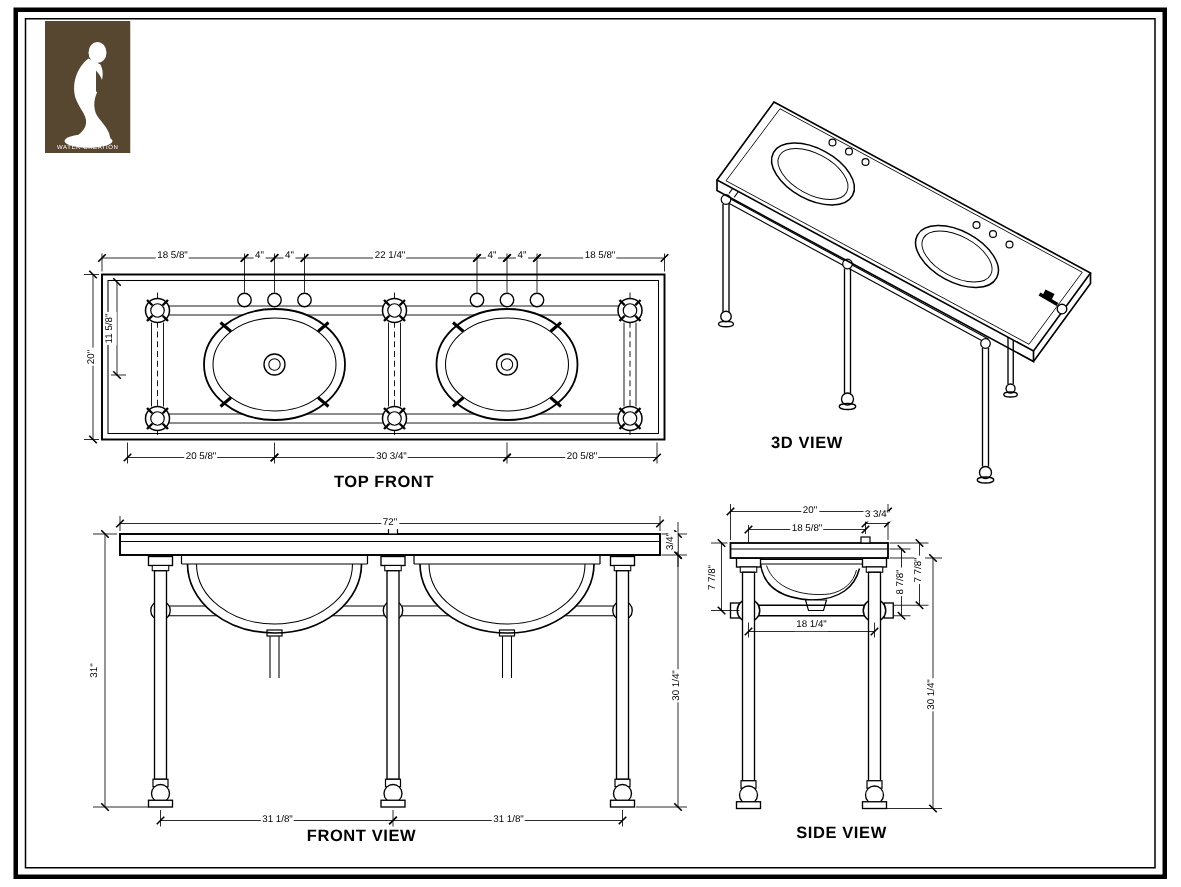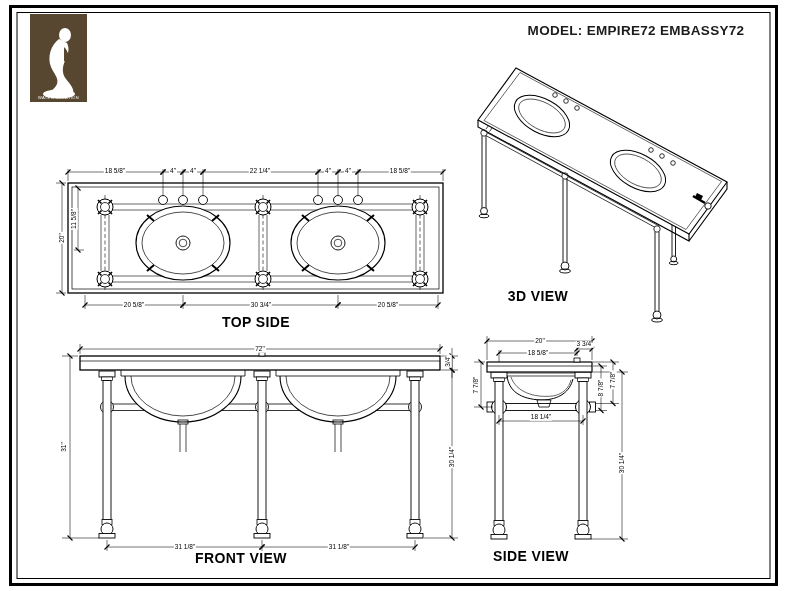--- a/index.html
+++ b/index.html
@@ -3,21 +3,21 @@
 <meta charset="utf-8">
 <style>
   html,body{margin:0;padding:0;background:#fff;}
   .page{position:relative;width:787px;height:591px;background:#fff;
         font-family:"Liberation Sans",sans-serif;overflow:hidden;}
   .art{position:absolute;left:0;top:0;}
   .lbl{position:absolute;font:6.5px "Liberation Sans",sans-serif;color:#000;
        background:#fff;white-space:nowrap;line-height:1;padding:0 1px;
        transform:translate(-50%,-50%);}
   .rot{transform:translate(-50%,-50%) rotate(-90deg);}
-  .vlabel{font-weight:bold;font-size:14px;letter-spacing:.4px;background:transparent;}
+  .vlabel{font-weight:bold;font-size:11px;letter-spacing:.4px;background:transparent;}
   .title{font-weight:bold;font-size:13.5px;letter-spacing:.3px;color:#1c1c1c;background:transparent;}
   .logo{position:absolute;left:30px;top:14px;width:57px;height:88px;}
   .brand{position:absolute;left:50%;bottom:2px;transform:translateX(-50%);
          font-size:4px;color:#fff;letter-spacing:.4px;white-space:nowrap;}
 </style>
 </head>
 <body>
 
 <div class="page">
 
@@ -252,49 +252,48 @@
   <svg width="57" height="88" viewBox="0 0 57 88">
     <rect width="57" height="88" fill="#574731"></rect>
     <ellipse cx="35" cy="21" rx="6" ry="7" fill="#fff"></ellipse>
     <path d="M29 25 C21 31 17 43 21 53 C24 60 29 64 27 70 C25 75 19 78 15 82 L43 82 C45 75 40 70 36 65 C32 60 32 53 35 47 C38 41 40 35 37 29 Z" fill="#fff"></path>
     <ellipse cx="29" cy="80" rx="16" ry="4.5" fill="#fff"></ellipse>
     <path d="M34 33 C38 37 40 43 38 49 L34 47 Z" fill="#574731"></path>
   </svg>
   <span class="brand">WATER CREATION</span>
 </div>
 
-<div class="lbl title" style="left:636px;top:31px">MODEL: EMPIRE72  EMBASSY72</div>
 
 <span class="lbl" style="left:115px;top:171px">18 5/8"</span>
 <span class="lbl" style="left:173px;top:171px">4"</span>
 <span class="lbl" style="left:193px;top:171px">4"</span>
 <span class="lbl" style="left:260px;top:171px">22 1/4"</span>
 <span class="lbl" style="left:328px;top:171px">4"</span>
 <span class="lbl" style="left:348px;top:171px">4"</span>
 <span class="lbl" style="left:400px;top:171px">18 5/8"</span>
 <span class="lbl rot" style="left:62px;top:238px">20"</span>
 <span class="lbl rot" style="left:74px;top:219px">11 5/8"</span>
 <span class="lbl" style="left:134px;top:305px">20 5/8"</span>
 <span class="lbl" style="left:261px;top:305px">30 3/4"</span>
 <span class="lbl" style="left:388px;top:305px">20 5/8"</span>
-<span class="lbl vlabel" style="left:256px;top:322px">TOP SIDE</span>
+<span class="lbl vlabel" style="left:256px;top:322px">TOP FRONT</span>
 
 <span class="lbl" style="left:260px;top:349px">72"</span>
 <span class="lbl rot" style="left:448px;top:361px">3/4"</span>
 <span class="lbl rot" style="left:64px;top:447px">31"</span>
 <span class="lbl rot" style="left:452px;top:457px">30 1/4"</span>
 <span class="lbl" style="left:185px;top:547px">31 1/8"</span>
 <span class="lbl" style="left:339px;top:547px">31 1/8"</span>
 <span class="lbl vlabel" style="left:241px;top:558px">FRONT VIEW</span>
 
 <span class="lbl" style="left:540px;top:341px">20"</span>
 <span class="lbl" style="left:538px;top:353px">18 5/8"</span>
 <span class="lbl" style="left:585px;top:344px">3 3/4"</span>
 <span class="lbl rot" style="left:476px;top:385px">7 7/8"</span>
 <span class="lbl rot" style="left:601px;top:388px">8 7/8"</span>
 <span class="lbl rot" style="left:613px;top:380px">7 7/8"</span>
 <span class="lbl" style="left:541px;top:417px">18 1/4"</span>
 <span class="lbl rot" style="left:622px;top:463px">30 1/4"</span>
-<span class="lbl vlabel" style="left:531px;top:556px">SIDE VIEW</span>
+<span class="lbl vlabel" style="left:561px;top:556px">SIDE VIEW</span>
 
 <span class="lbl vlabel" style="left:538px;top:296px">3D VIEW</span>
 
 </div>
 
 </body></html>

